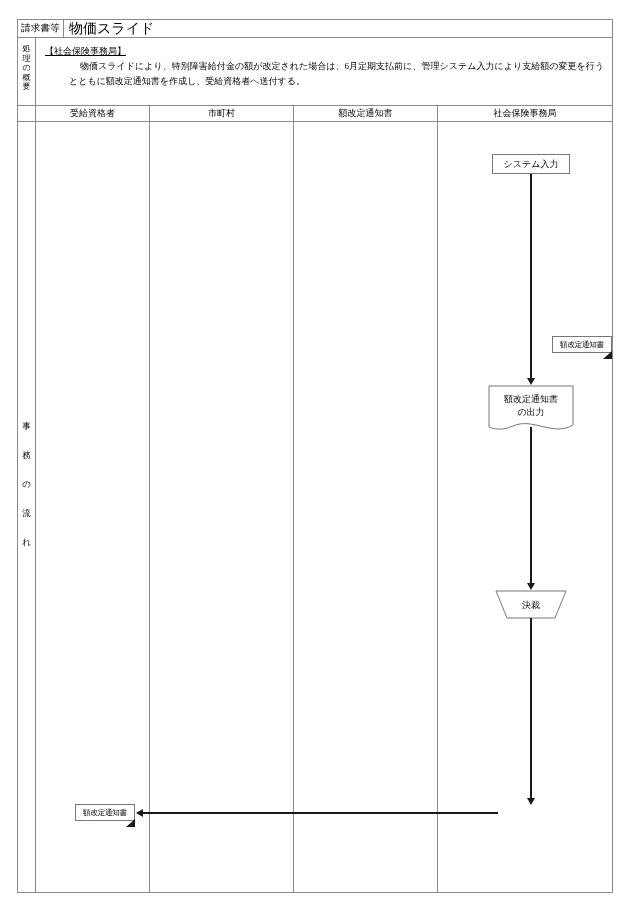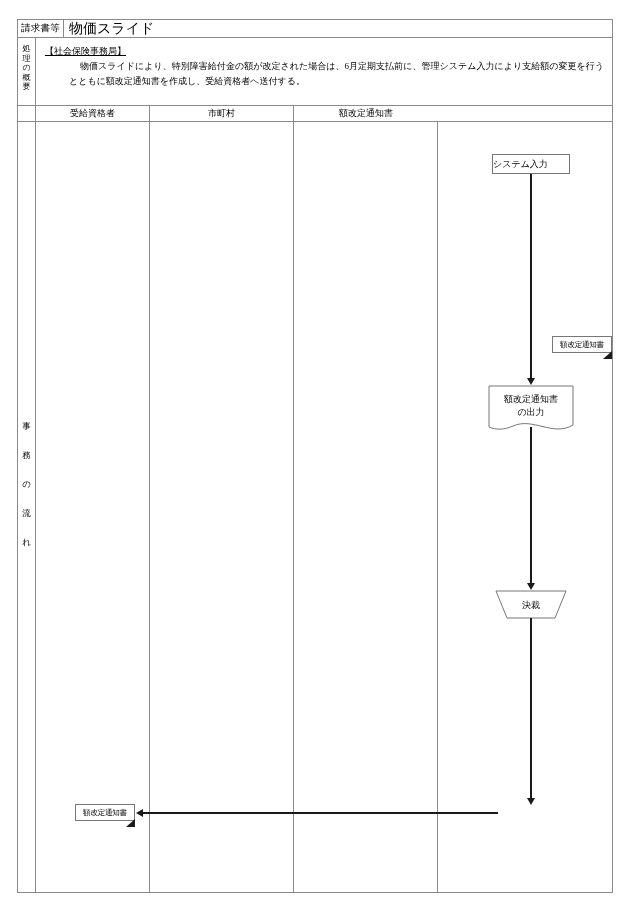--- a/index.html
+++ b/index.html
@@ -158,20 +158,21 @@
     color: #000;
     white-space: nowrap;
   }
 
   
   .box-rect {
     border: 1px solid #777777;
     background: #ffffff;
     display: flex;
     align-items: center;
+    justify-content: center;
   }
 
   
   .doc-small {
     border: 1px solid #777777;
     background: #ffffff;
     display: flex;
     align-items: center;
     justify-content: center;
     font-size: 7.5px;
@@ -274,20 +275,21 @@
       <span class="summary-head">【社会保険事務局】</span>
       <span class="summary-text">物価スライドにより、特別障害給付金の額が改定された場合は、6月定期支払前に、管理システム入力により支給額の変更を行うとともに額改定通知書を作成し、受給資格者へ送付する。</span>
     </div>
   </div>
 
   <div class="head-row">
     <div class="head-corner"></div>
     <div class="head-cell c1">受給資格者</div>
     <div class="head-cell c2">市町村</div>
     <div class="head-cell c3">額改定通知書</div>
+    <div class="head-cell c4">社会保険事務局</div>
   </div>
 
   <div class="flow-row">
 
     <div class="flow-label">
       <span>事</span>
       <span>務</span>
       <span>の</span>
       <span>流</span>
       <span>れ</span>

